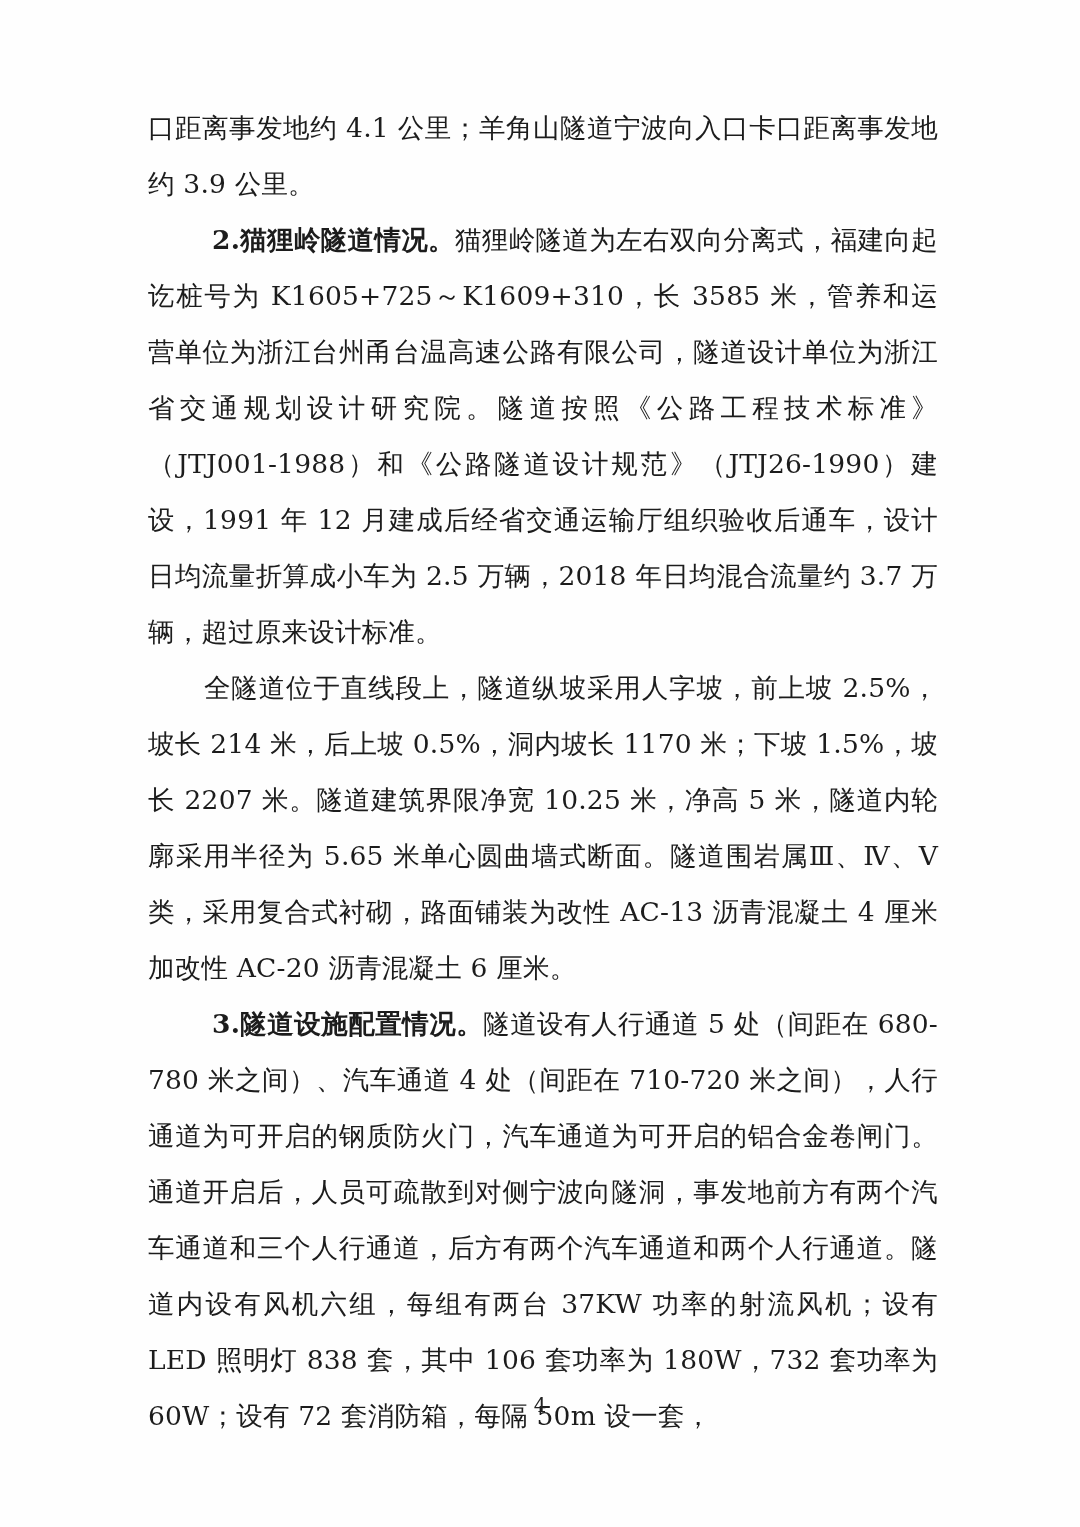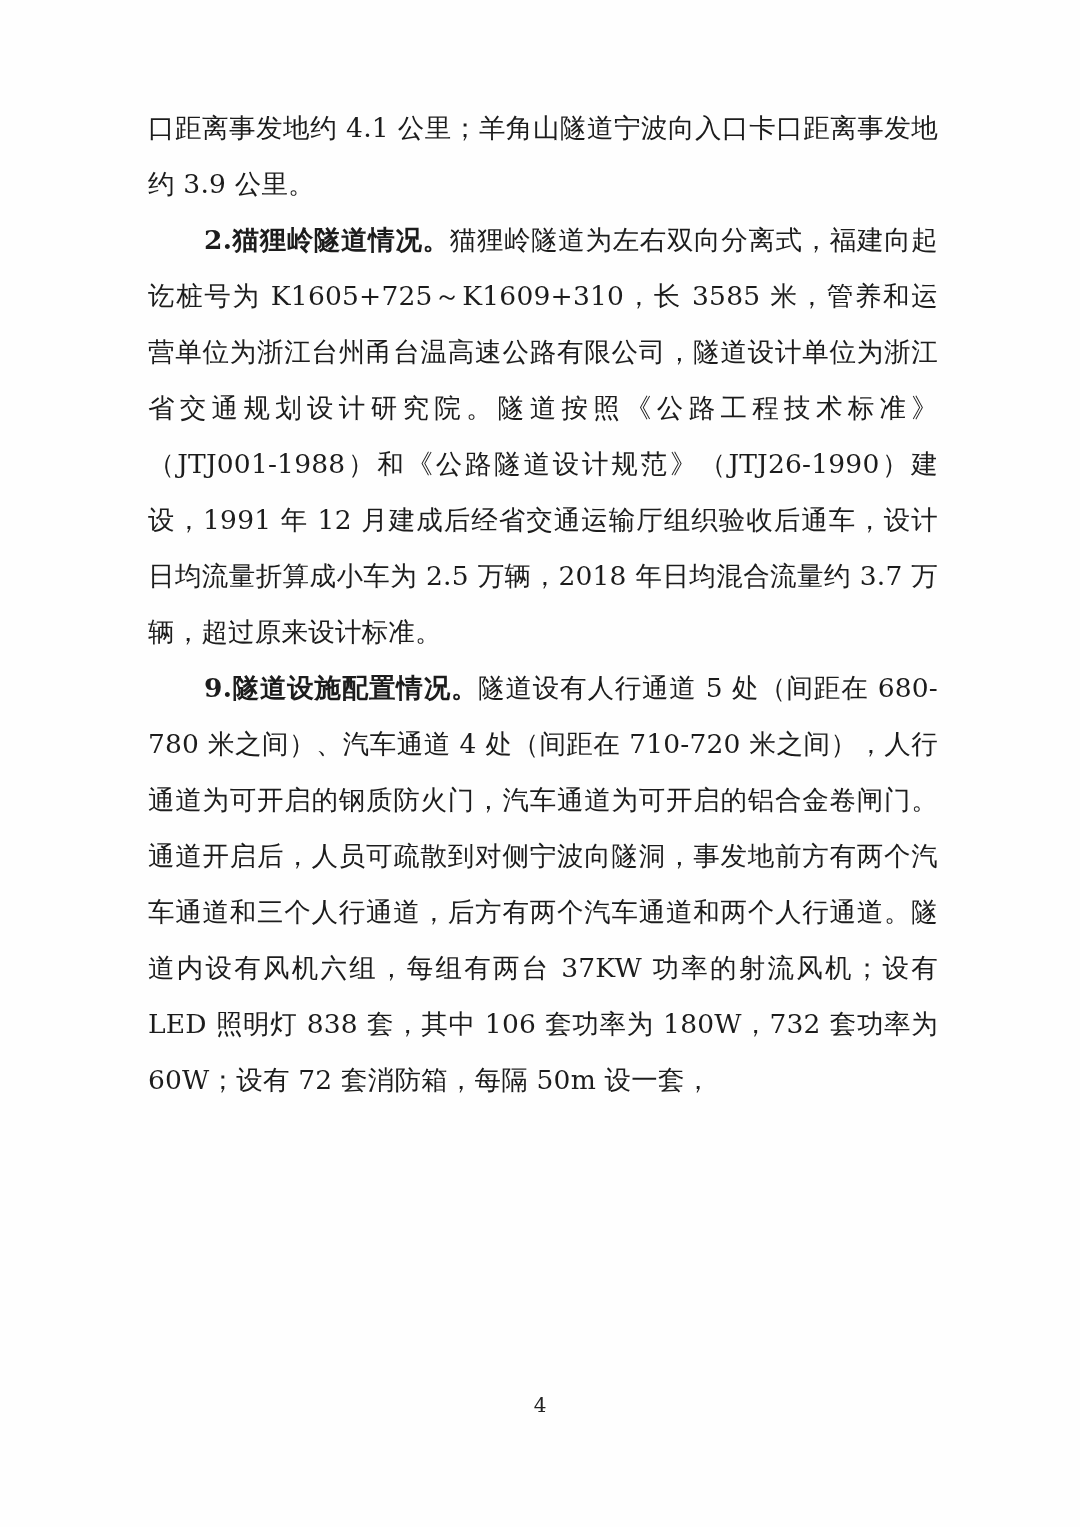--- a/index.html
+++ b/index.html
@@ -40,39 +40,43 @@
     left: 0;
     right: 0;
     top: 1393px;
     text-align: center;
     font-family: "DejaVu Serif", "Liberation Serif", serif;
     font-size: 20px;
     color: #222;
   }
   .lead {
     font-weight: 700;
+    margin-left: 8px;
   }
 </style>
 </head>
 <body>
 
 <div class="page">
 
   <div class="content">
 
     <p class="para">
       <span>口距离事发地约 4.1 公里；羊角山隧道宁波向入口卡口距离事发地约 3.9 公里。</span>
     </p>
 
     <p class="para indent">
       <span class="lead">2.猫狸岭隧道情况。</span><span>猫狸岭隧道为左右双向分离式，福建向起讫桩号为 K1605+725～K1609+310，长 3585 米，管养和运营单位为浙江台州甬台温高速公路有限公司，隧道设计单位为浙江省交通规划设计研究院。隧道按照《公路工程技术标准》（JTJ001-1988）和《公路隧道设计规范》（JTJ26-1990）建设，1991 年 12 月建成后经省交通运输厅组织验收后通车，设计日均流量折算成小车为 2.5 万辆，2018 年日均混合流量约 3.7 万辆，超过原来设计标准。</span>
     </p>
 
+    <p class="para indent">
+      <span>全隧道位于直线段上，隧道纵坡采用人字坡，前上坡 2.5%，坡长 214 米，后上坡 0.5%，洞内坡长 1170 米；下坡 1.5%，坡长 2207 米。隧道建筑界限净宽 10.25 米，净高 5 米，隧道内轮廓采用半径为 5.65 米单心圆曲墙式断面。隧道围岩属Ⅲ、Ⅳ、Ⅴ类，采用复合式衬砌，路面铺装为改性 AC-13 沥青混凝土 4 厘米加改性 AC-20 沥青混凝土 6 厘米。</span>
+    </p>
 
     <p class="para indent">
-      <span class="lead">9.隧道设施配置情况。</span><span>隧道设有人行通道 5 处（间距在 680-780 米之间）、汽车通道 4 处（间距在 710-720 米之间），人行通道为可开启的钢质防火门，汽车通道为可开启的铝合金卷闸门。通道开启后，人员可疏散到对侧宁波向隧洞，事发地前方有两个汽车通道和三个人行通道，后方有两个汽车通道和两个人行通道。隧道内设有风机六组，每组有两台 37KW 功率的射流风机；设有 LED 照明灯 838 套，其中 106 套功率为 180W，732 套功率为 60W；设有 72 套消防箱，每隔 50m 设一套，</span>
+      <span class="lead">3.隧道设施配置情况。</span><span>隧道设有人行通道 5 处（间距在 680-780 米之间）、汽车通道 4 处（间距在 710-720 米之间），人行通道为可开启的钢质防火门，汽车通道为可开启的铝合金卷闸门。通道开启后，人员可疏散到对侧宁波向隧洞，事发地前方有两个汽车通道和三个人行通道，后方有两个汽车通道和两个人行通道。隧道内设有风机六组，每组有两台 37KW 功率的射流风机；设有 LED 照明灯 838 套，其中 106 套功率为 180W，732 套功率为 60W；设有 72 套消防箱，每隔 50m 设一套，</span>
     </p>
 
   </div>
 
   <div class="page-number">4</div>
 
 </div>
 
 </body></html>

